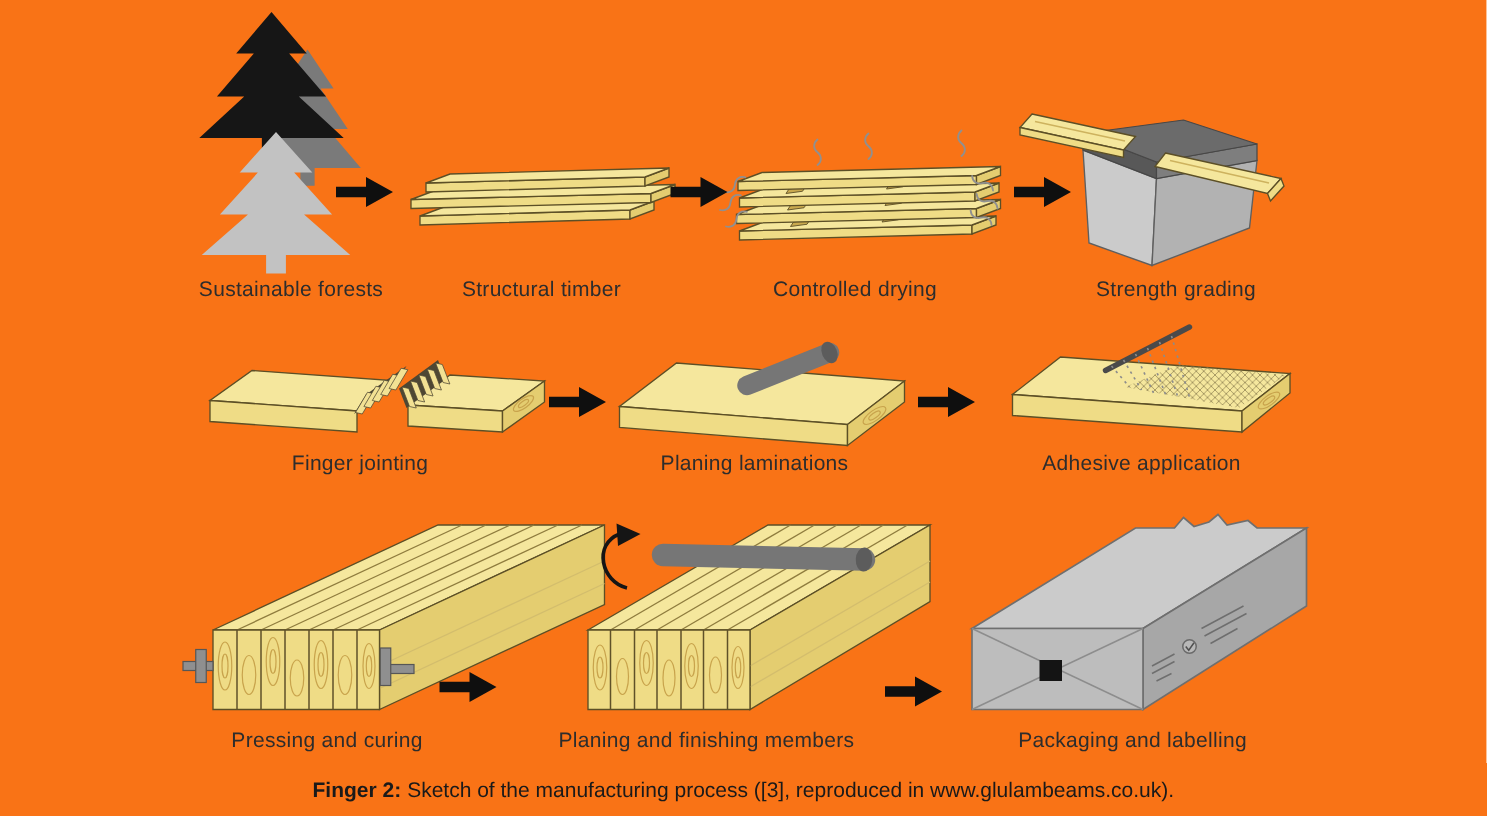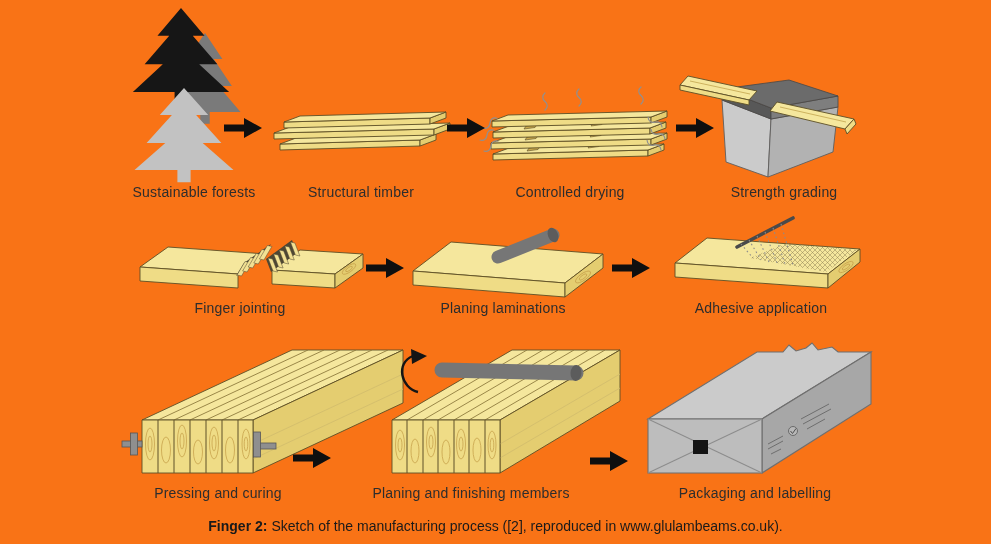--- a/index.html
+++ b/index.html
@@ -307,16 +307,16 @@
     <text class="lbl" x="240" y="313">Finger jointing</text>
     <text class="lbl" x="503" y="313">Planing laminations</text>
     <text class="lbl" x="761" y="313">Adhesive application</text>
     <text class="lbl" x="218" y="498">Pressing and curing</text>
     <text class="lbl" x="471" y="498">Planing and finishing members</text>
     <text class="lbl" x="755" y="498">Packaging and labelling</text>
   </g>
 </svg>
 
 <div class="caption">
-  <span class="cap-b">Finger 2:</span><span class="cap-t">Sketch of the manufacturing process ([2], reproduced in www.glulambeams.co.uk).</span>
+  <span class="cap-b">Finger 2:</span><span class="cap-t">Sketch of the manufacturing process ([3], reproduced in www.glulambeams.co.uk).</span>
 </div>
 
 </div>
 
 </body></html>

